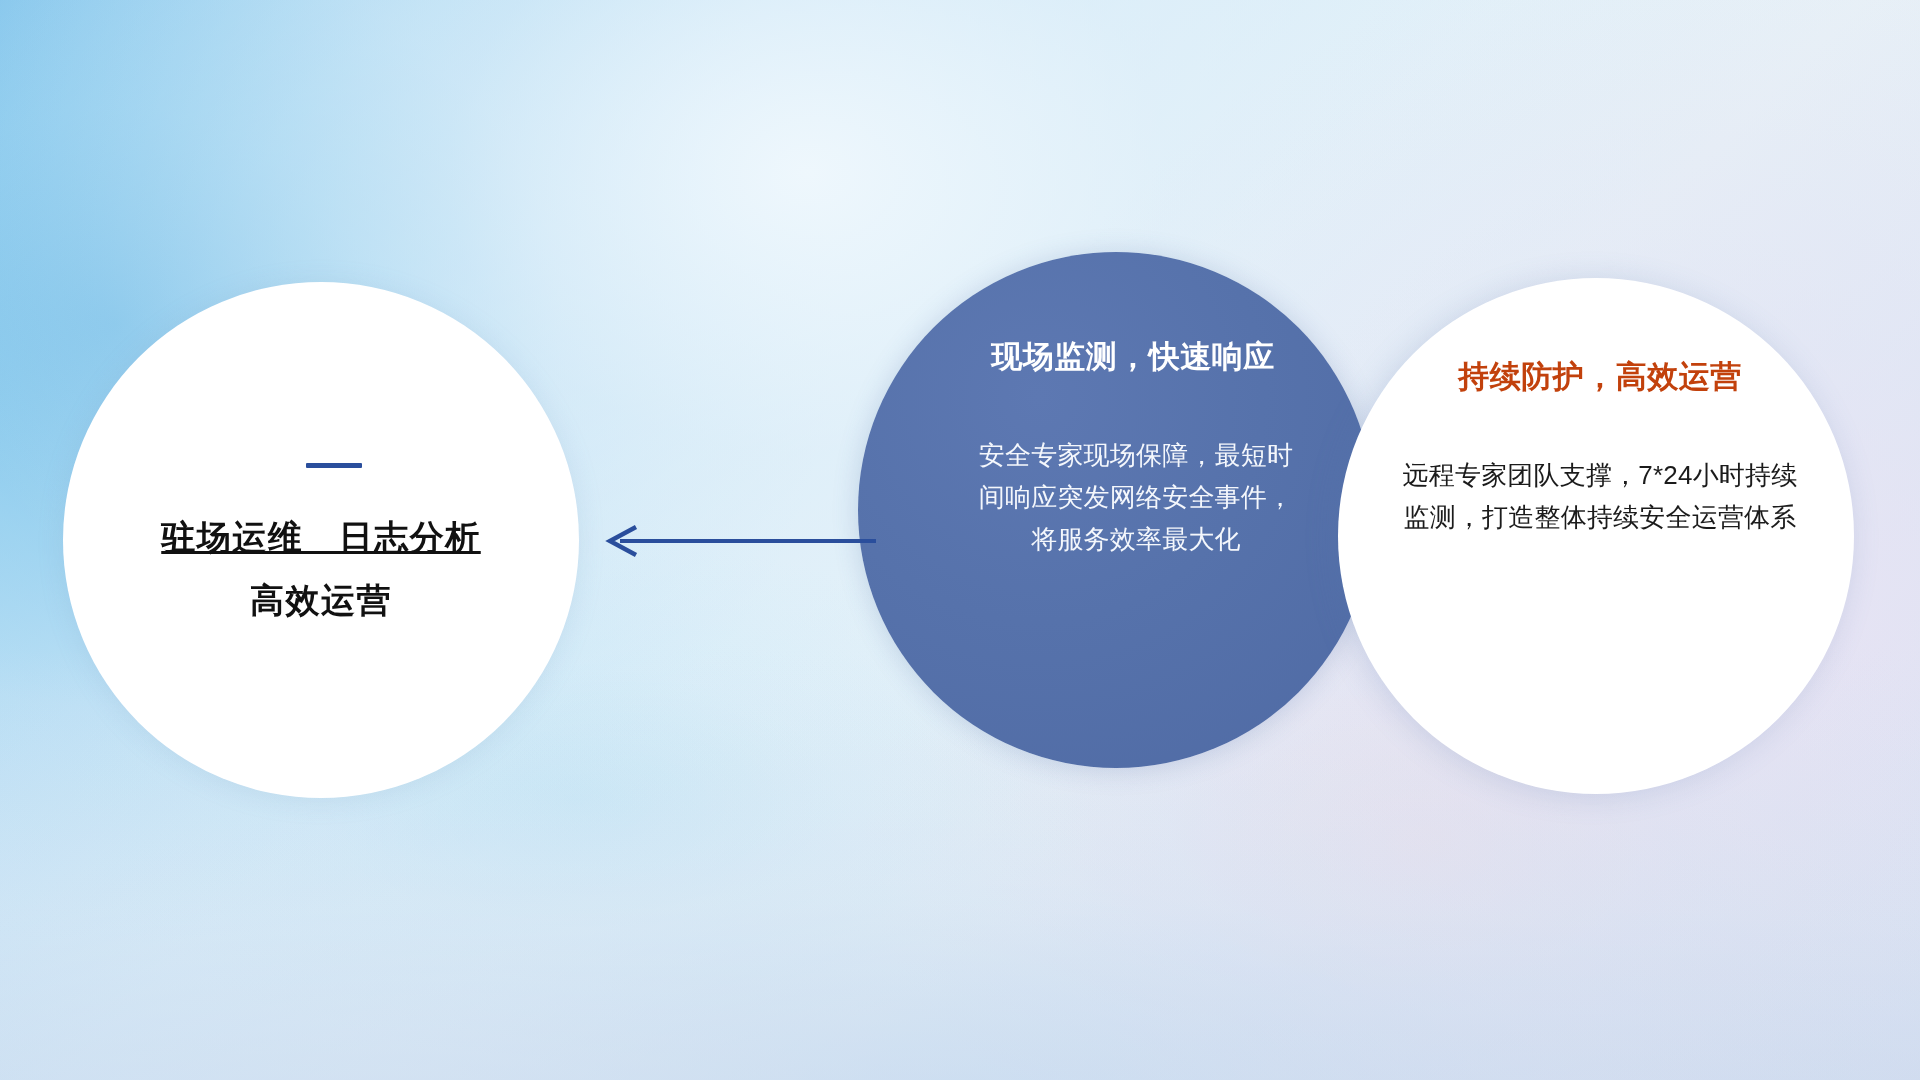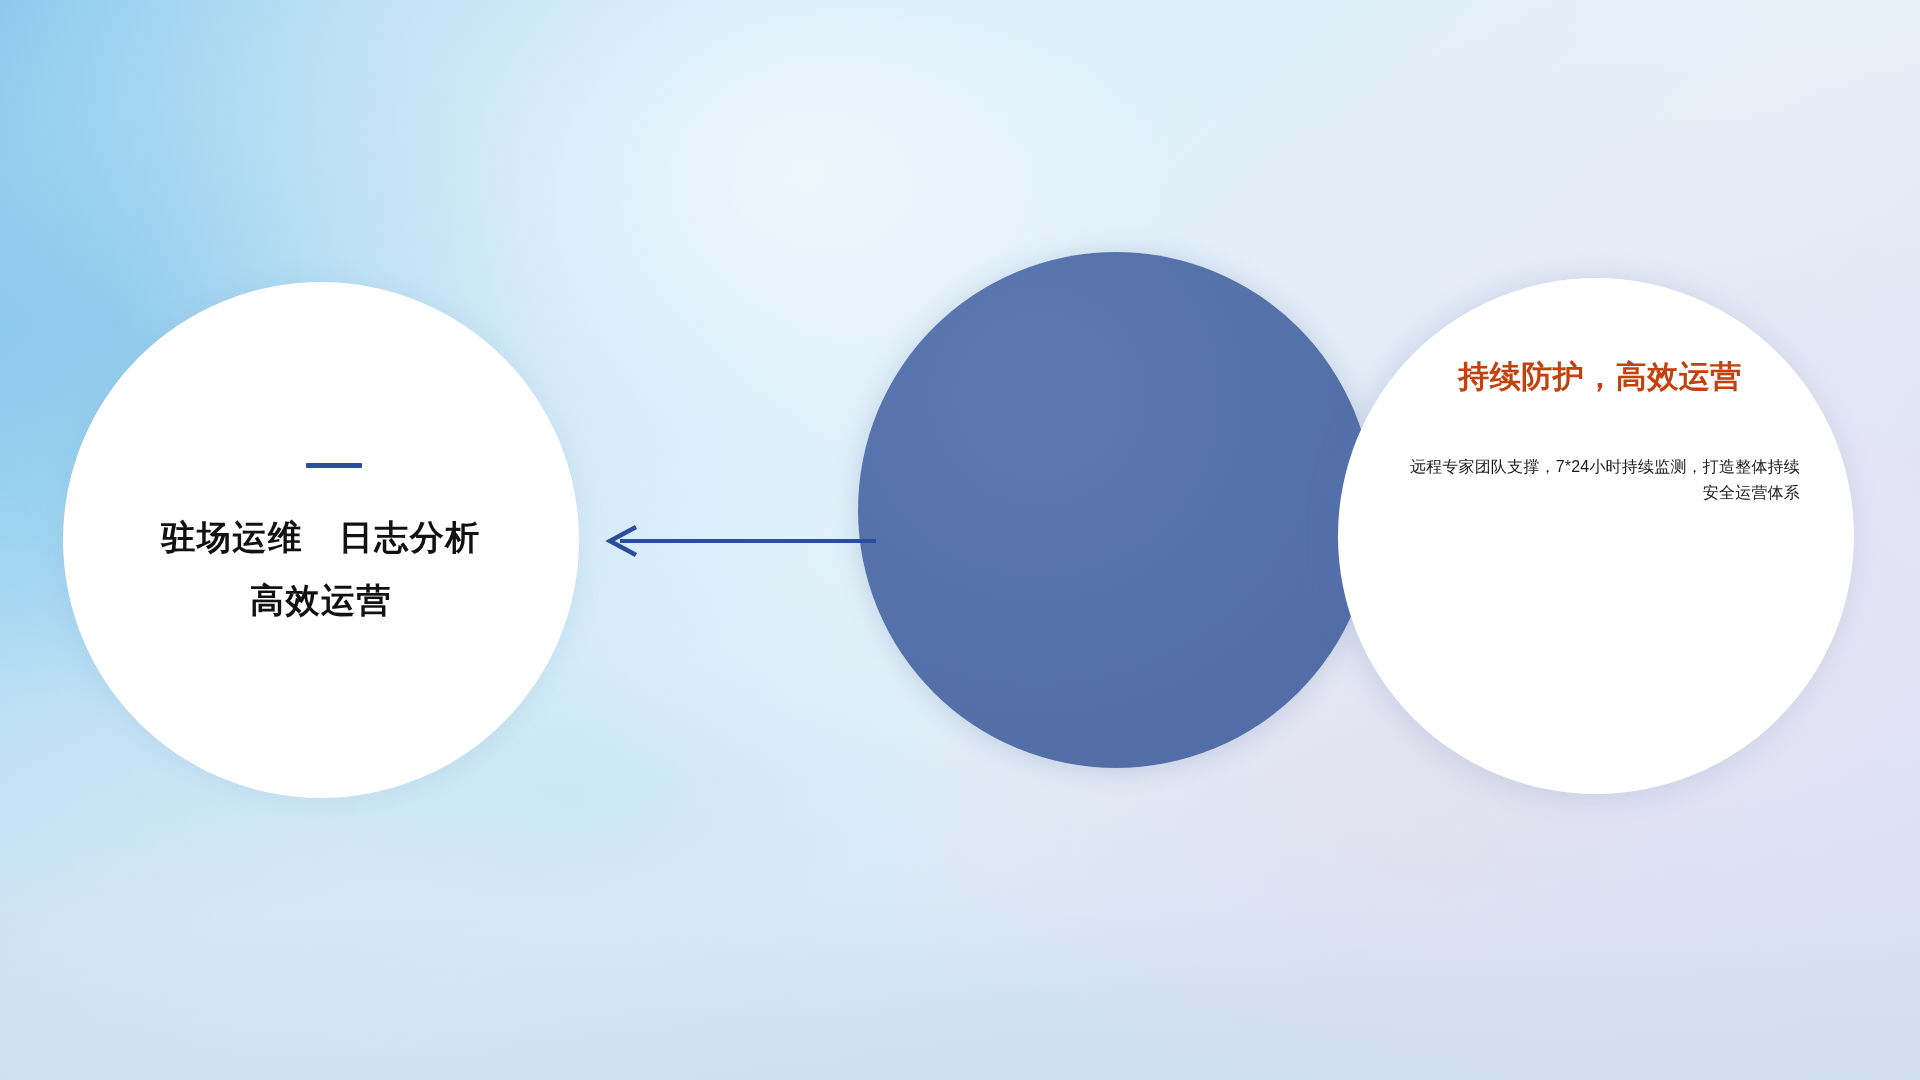--- a/index.html
+++ b/index.html
@@ -145,21 +145,21 @@
 
   .left-line {
     color: #111111;
     font-size: 34px;
     font-weight: bold;
     letter-spacing: 1.5px;
     line-height: 1.0;
     white-space: pre;
     text-align: center;
   }
-  #left-line-1 { margin-bottom: 29px; }
+  #left-line-1 { margin-bottom: 29px; text-decoration: underline; }
   #left-line-2 { margin-bottom: 34px; }
 
   
   #middle-content {
     position: absolute;
     left: 880px;
     top: 252px;
     width: 472px;
     height: 516px;
     display: flex;
@@ -207,23 +207,23 @@
     color: #c2410c;
     font-size: 31px;
     font-weight: bold;
     letter-spacing: 0.5px;
     white-space: nowrap;
   }
 
   #right-body {
     margin-top: 56px;
     color: #1b1b1b;
-    font-size: 16px;
+    font-size: 26px;
     line-height: 1.62;
-    text-align: right;
+    text-align: center;
     width: 400px;
     letter-spacing: 0.2px;
   }
 
   
   #arrow {
     position: absolute;
     left: 596px;
     top: 522px;
     width: 280px;
@@ -256,19 +256,23 @@
       <polyline points="40,5 14,19 40,33" fill="none" stroke="#2a4e9c" stroke-width="4.5" stroke-linecap="butt" stroke-linejoin="miter"></polyline>
     </svg>
   </div>
 
   <div id="left-content">
     <div id="left-divider"></div>
     <div class="left-line" id="left-line-1">驻场运维　日志分析</div>
     <div class="left-line" id="left-line-3">高效运营</div>
   </div>
 
+  <div id="middle-content">
+    <div id="middle-title">现场监测，快速响应</div>
+    <div id="middle-body">安全专家现场保障，最短时间响应突发网络安全事件，将服务效率最大化</div>
+  </div>
 
   <div id="right-content">
     <div id="right-title">持续防护，高效运营</div>
     <div id="right-body">远程专家团队支撑，7*24小时持续监测，打造整体持续安全运营体系</div>
   </div>
 
 </div>
 
 </body></html>

